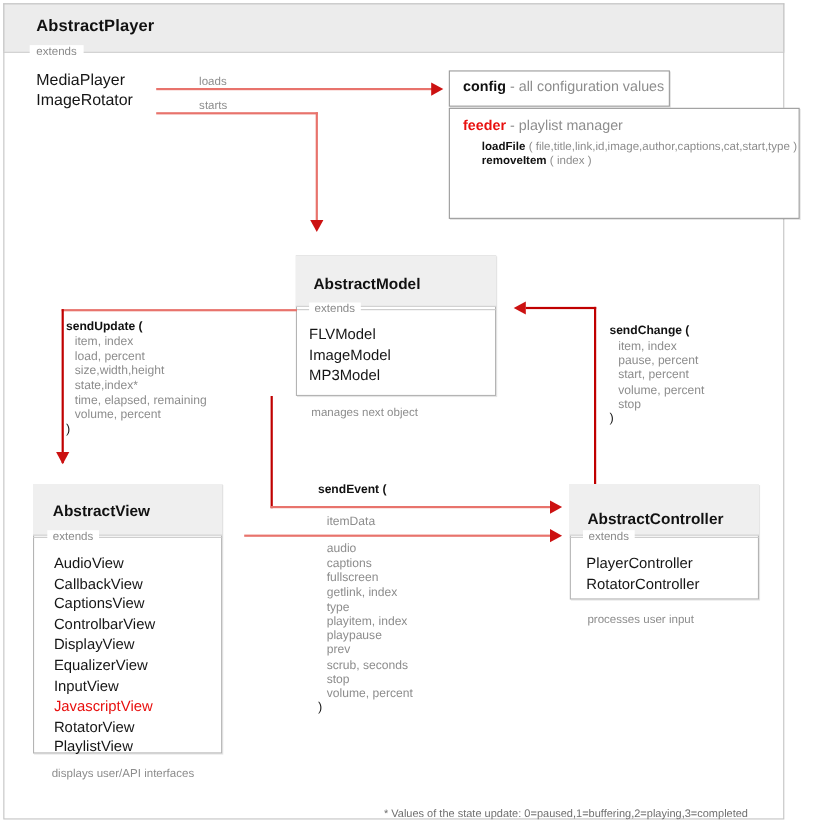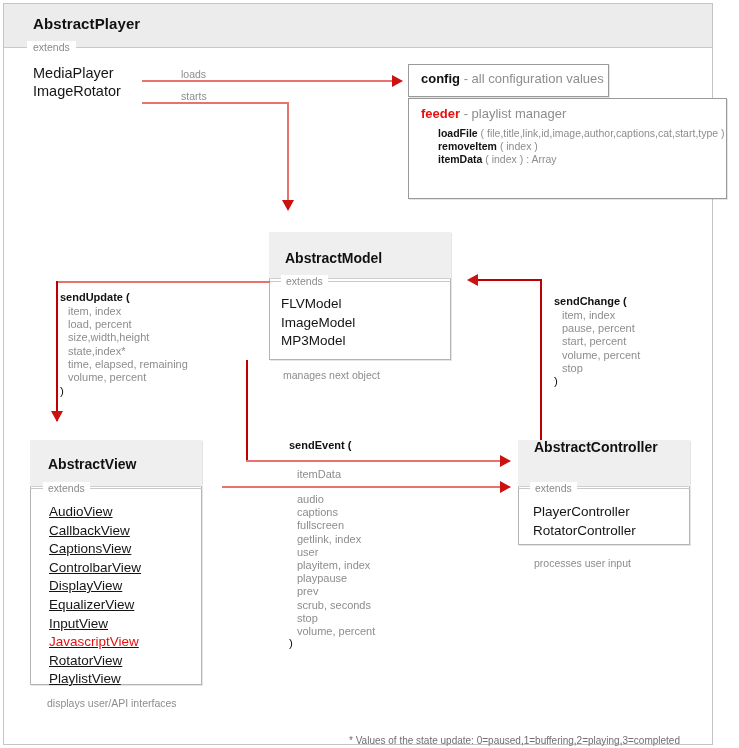--- a/index.html
+++ b/index.html
@@ -69,27 +69,27 @@
   #model-extends-label{left:281px;top:275px;}
   #model-list{left:281px;top:295px;}
   #model-caption{left:283px;top:369px;}
 
   
   #view-box{left:30px;top:440px;width:172px;height:245px;}
   #view-head{left:30px;top:440px;width:172px;height:47px;}
   #view-title{left:48px;top:456px;}
   #view-extends-line{left:30px;top:488px;width:172px;}
   #view-extends-label{left:43px;top:482px;}
-  #view-list{left:49px;top:503px;text-decoration:underline;}
+  #view-list{left:49px;top:503px;}
   #view-caption{left:47px;top:697px;}
 
   
   #ctrl-box{left:518px;top:440px;width:172px;height:105px;}
   #ctrl-head{left:518px;top:440px;width:172px;height:47px;}
-  #ctrl-title{left:534px;top:439px;}
+  #ctrl-title{left:534px;top:463px;}
   #ctrl-extends-line{left:518px;top:488px;width:172px;}
   #ctrl-extends-label{left:530px;top:482px;}
   #ctrl-list{left:533px;top:503px;}
   #ctrl-caption{left:534px;top:557px;}
 
   
   .msg-title{font-size:11px;font-weight:bold;color:#111;}
   .msg-args{font-size:11px;line-height:13.2px;color:#8d8d8d;}
   .msg-close{font-size:11.5px;color:#111;}
 
@@ -145,21 +145,20 @@
 </div>
 
 <div class="abs wbox" id="feeder-box"></div>
 <div class="abs" id="feeder-line">
   <span class="kw-red">feeder</span>
   <span class="muted">- playlist manager</span>
 </div>
 <div class="abs" id="feeder-methods">
   <div><b>loadFile</b> <span>( file,title,link,id,image,author,captions,cat,start,type )</span></div>
   <div><b>removeItem</b> <span>( index )</span></div>
-  <div><b>itemData</b> <span>( index ) : Array</span></div>
 </div>
 
 <div class="abs arrow-label" id="label-loads">loads</div>
 <div class="ln-h red-l" style="left:142px;top:80px;width:252px;"></div>
 <div class="ah ah-r" style="left:392px;top:75px;"></div>
 
 <div class="abs arrow-label" id="label-starts">starts</div>
 <div class="ln-h red-l" style="left:142px;top:102px;width:147px;"></div>
 <div class="ln-v red-l" style="left:287px;top:102px;height:100px;"></div>
 <div class="ah ah-d" style="left:282px;top:200px;"></div>
@@ -240,21 +239,21 @@
 <div class="ln-h red-l" style="left:222px;top:486px;width:280px;"></div>
 <div class="ah ah-r" style="left:500px;top:481px;"></div>
 
 <div class="abs msg-title" id="sendEvent-title">sendEvent (</div>
 <div class="abs" id="sendEvent-complete">itemData</div>
 <div class="abs msg-args" id="sendEvent-args">
   <div>audio</div>
   <div>captions</div>
   <div>fullscreen</div>
   <div>getlink, index</div>
-  <div>user</div>
+  <div>type</div>
   <div>playitem, index</div>
   <div>playpause</div>
   <div>prev</div>
   <div>scrub, seconds</div>
   <div>stop</div>
   <div>volume, percent</div>
 </div>
 <div class="abs msg-close" id="sendEvent-close">)</div>
 
 <div class="abs" id="footnote">* Values of the state update: 0=paused,1=buffering,2=playing,3=completed</div>

